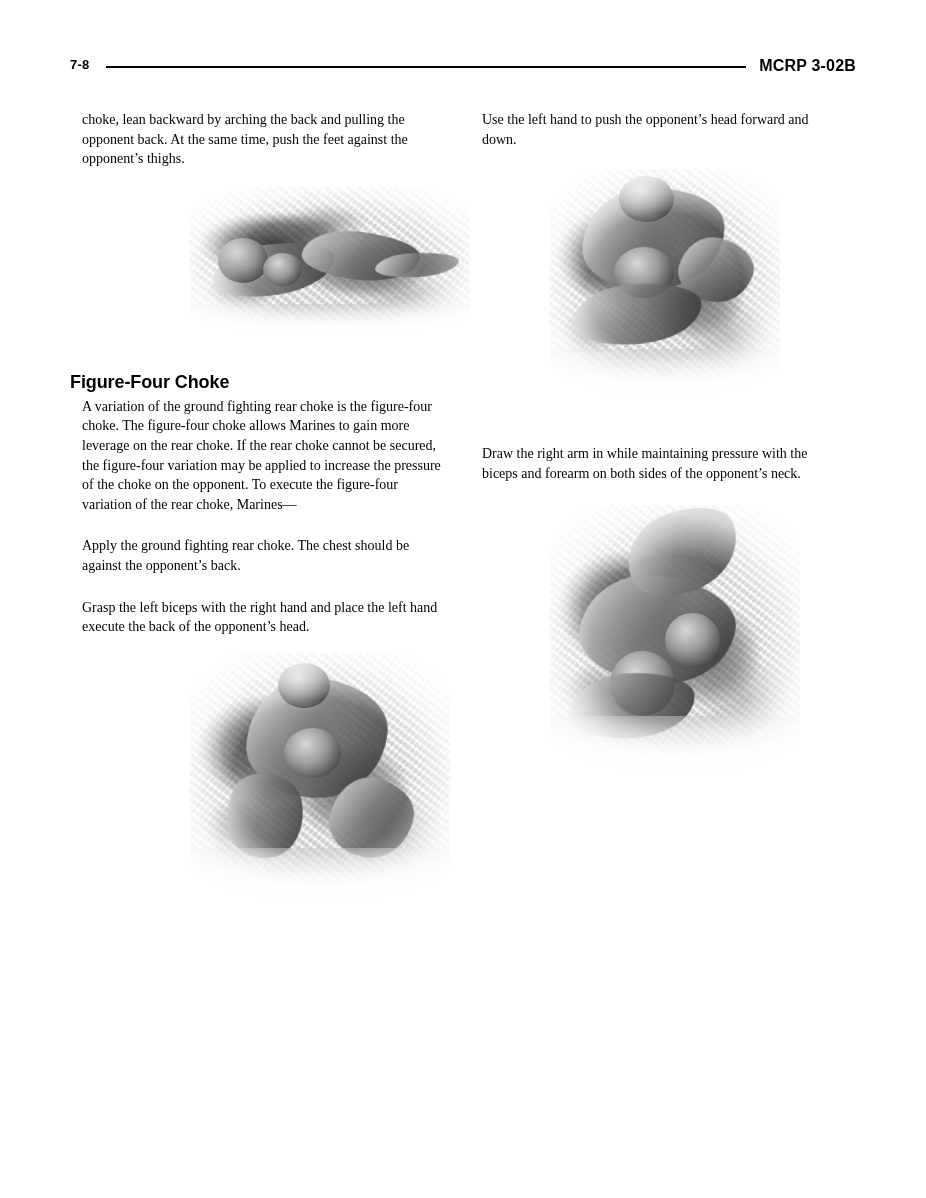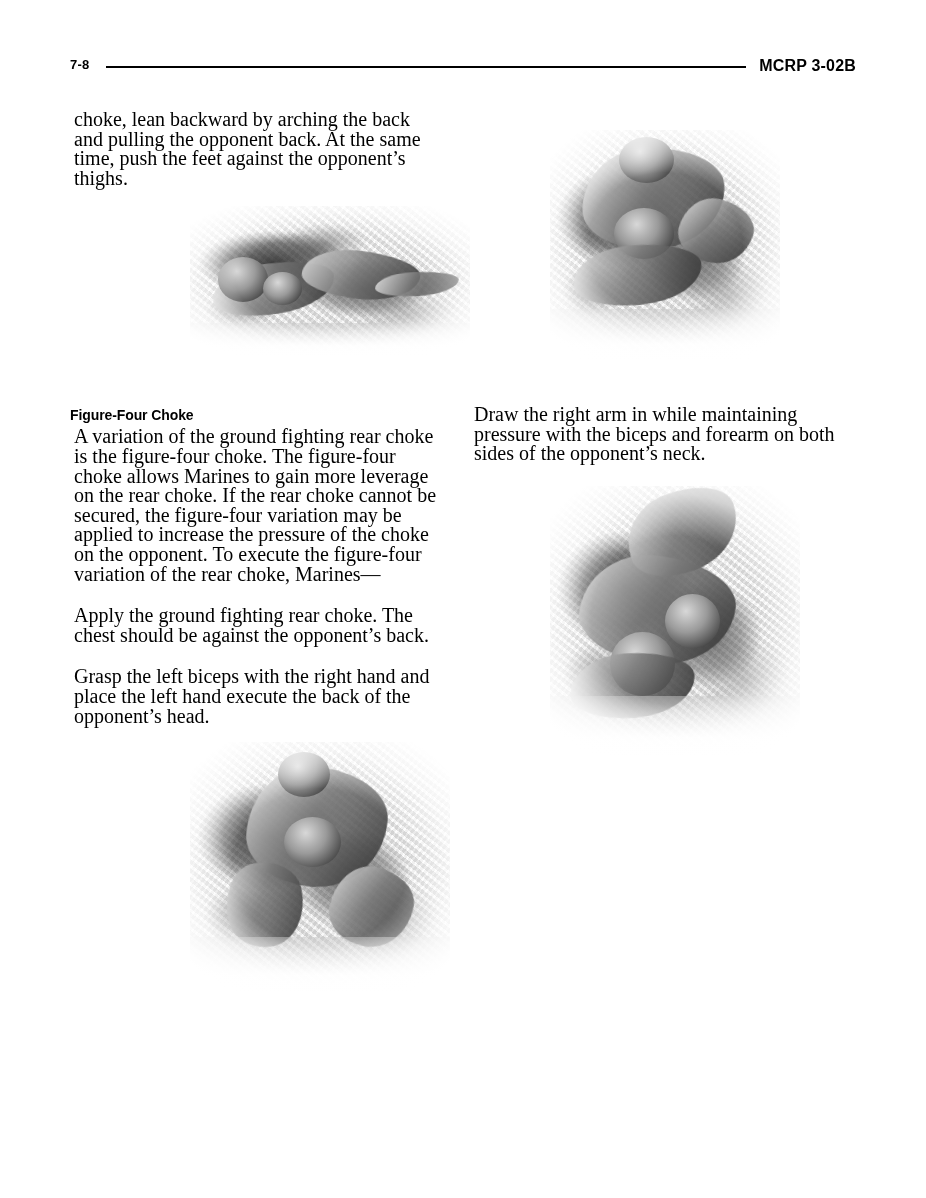--- a/index.html
+++ b/index.html
@@ -60,31 +60,31 @@
   
   .col {
     position: absolute;
     top: 110px;
     width: 372px;
   }
   .col-left { left: 70px; }
   .col-right { left: 470px; }
 
   p.body-text {
-    margin: 0 0 0 4px;
-    font-size: 20px;
+    margin: 0 0 0 12px;
+    font-size: 14px;
     line-height: 19.6px;
     text-align: left;
   }
   p.spaced { margin-top: 22px; }
   h2.section-head {
     font-family: "Liberation Sans", sans-serif;
-    font-size: 14px;
+    font-size: 18px;
     font-weight: bold;
-    margin: 16px 0 4px 0;
+    margin: 0 0 4px 0;
     letter-spacing: -0.1px;
   }
 
   
   .figure {
     position: relative;
     overflow: hidden;
     background: #ffffff;
   }
   .photo {
@@ -190,20 +190,21 @@
         <div class="ph-limb" style="left:54%; top:50%; width:32%; height:32%; transform:rotate(10deg);"></div>
         <div class="ph-ground"></div>
         <div class="ph-fade"></div>
       </div>
     </div>
 
   </div>
 
   <div class="col col-right">
 
+    <p class="body-text">Use the left hand to push the opponent’s head forward and down.</p>
 
     <div class="fig-wrap" style="height:275px; margin-top:20px;">
       <div class="figure" id="fig-push-head-forward">
         <div class="photo ph-base"></div>
         <div class="ph-limb" style="left:14%; top:8%; width:62%; height:44%; transform:rotate(-3deg);"></div>
         <div class="ph-head" style="left:30%; top:3%; width:24%; height:20%;"></div>
         <div class="ph-head" style="left:28%; top:34%; width:26%; height:22%;"></div>
         <div class="ph-limb" style="left:56%; top:30%; width:32%; height:28%; transform:rotate(14deg);"></div>
         <div class="ph-limb" style="left:10%; top:50%; width:56%; height:26%; transform:rotate(-5deg);"></div>
         <div class="ph-ground"></div>

